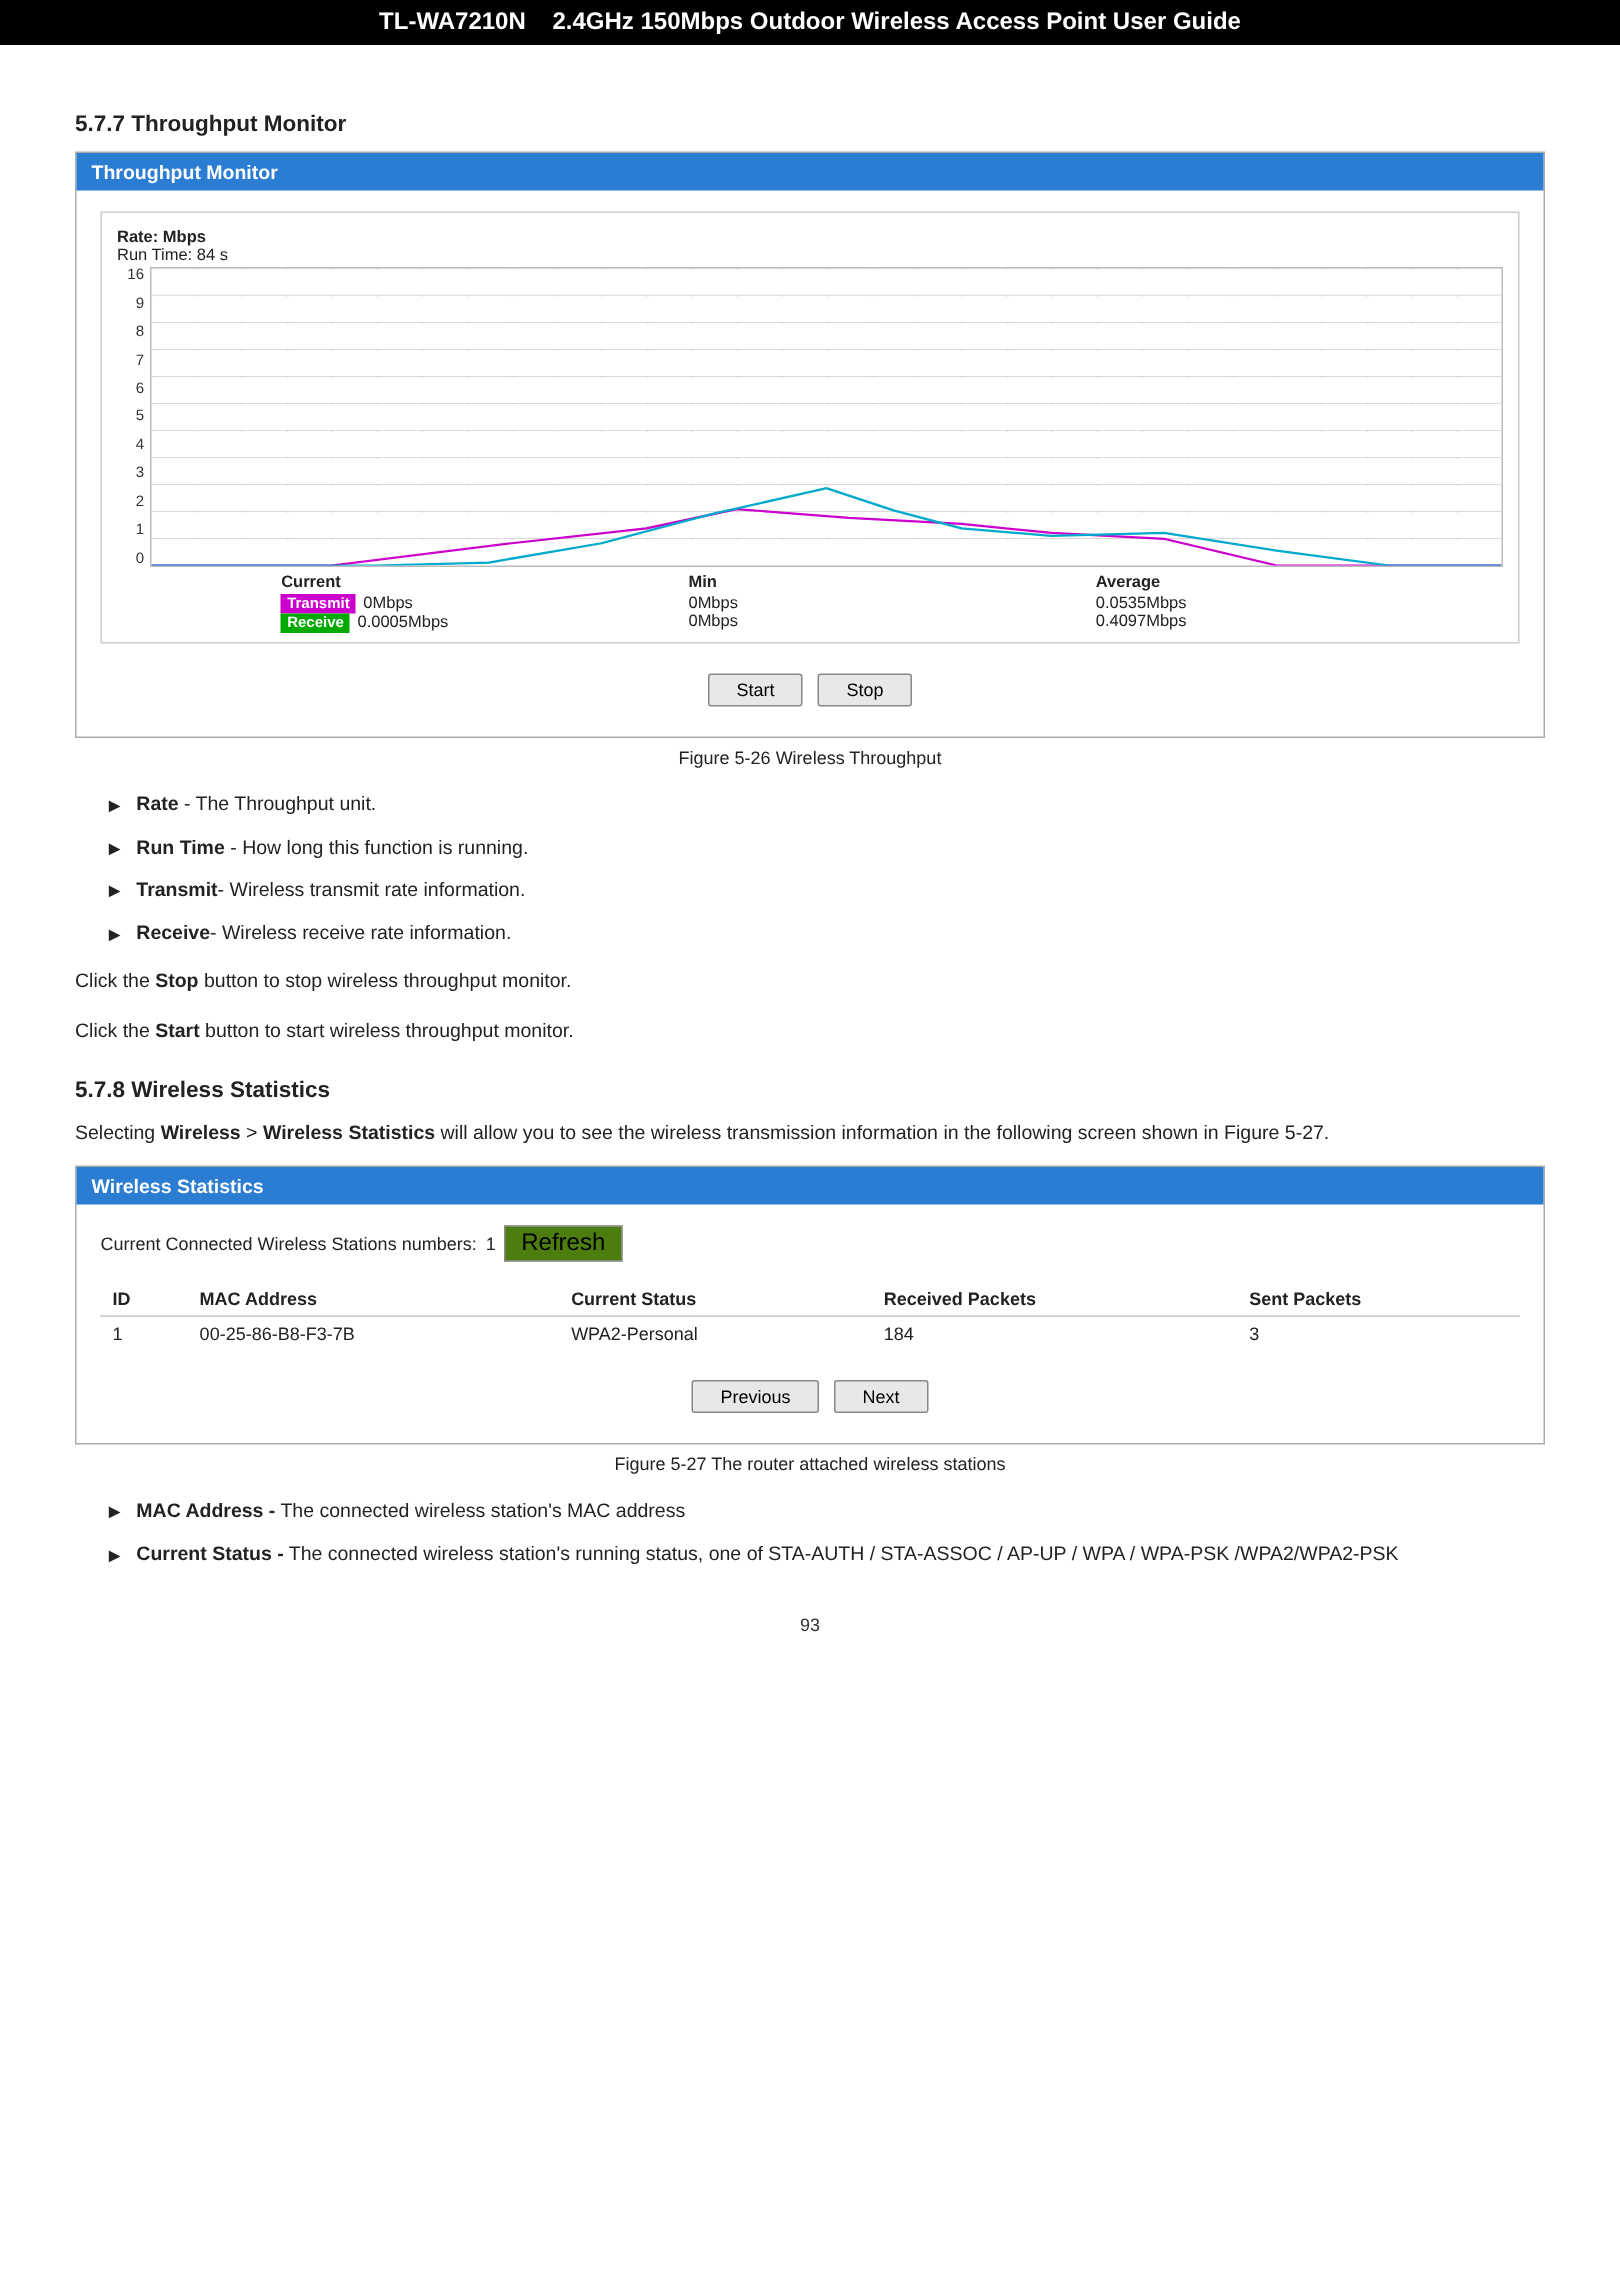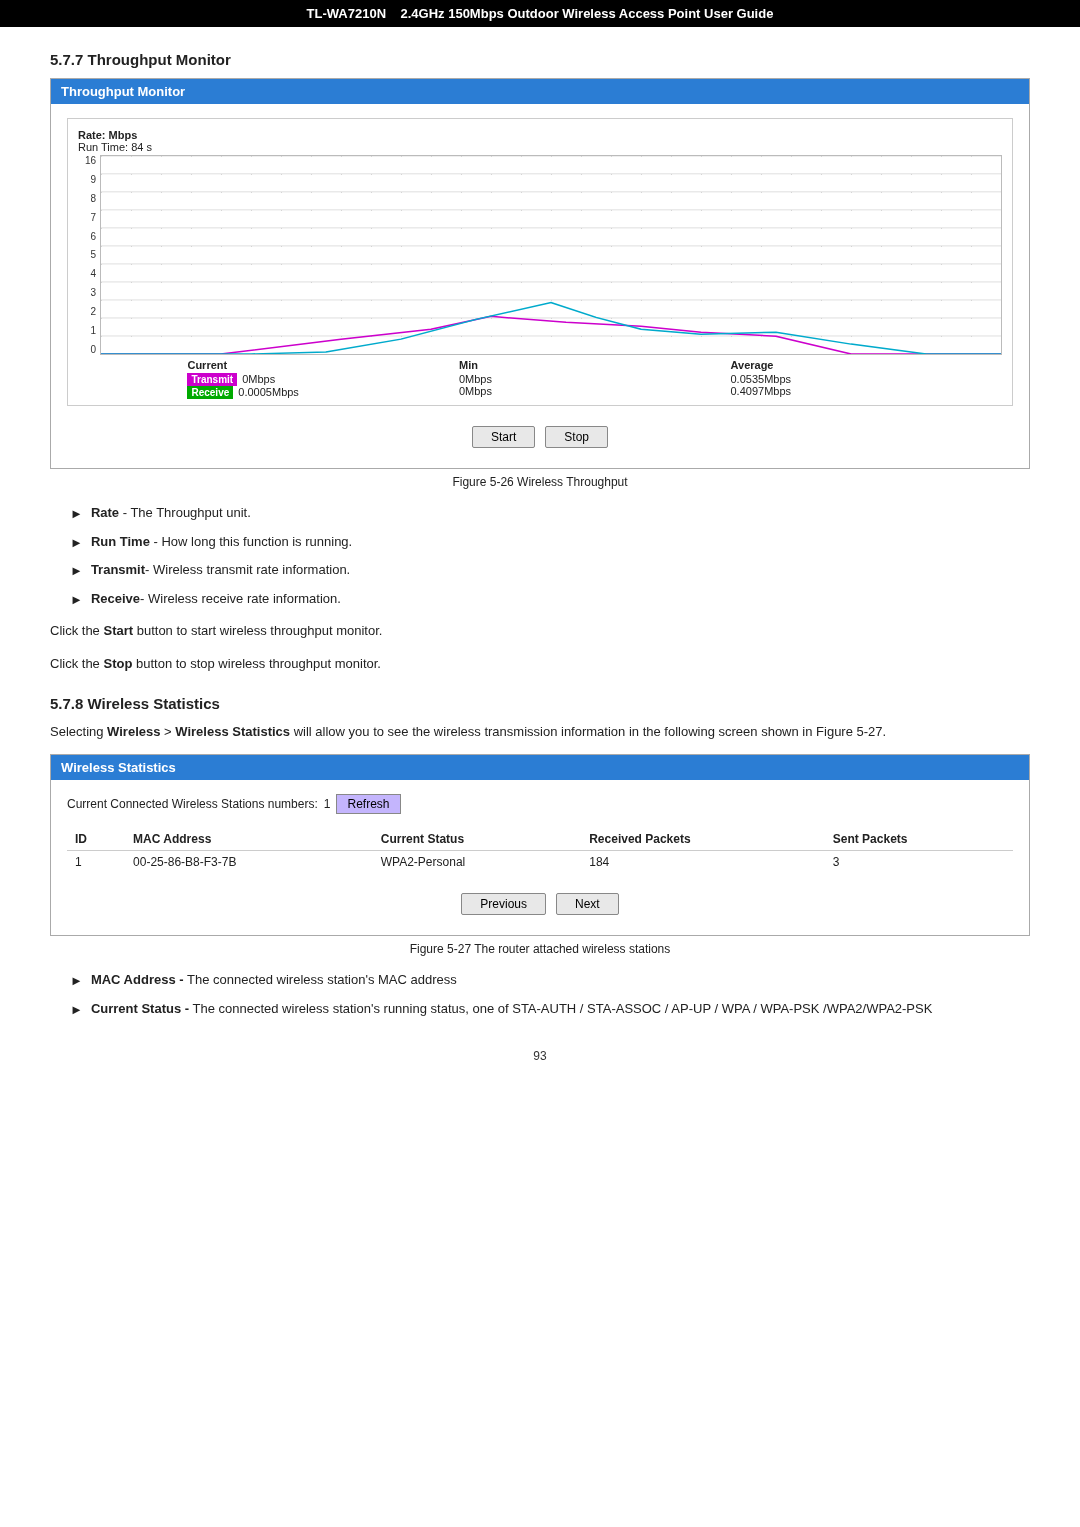--- a/index.html
+++ b/index.html
@@ -12,33 +12,33 @@
       min-height: 1527px;
       padding: 0;
     }
 
     
     .header-bar {
       background: #000;
       color: #fff;
       text-align: center;
       padding: 6px 10px;
-      font-size: 13px;
+      font-size: 16px;
       font-weight: bold;
     }
     .header-bar span.model {
       font-weight: bold;
     }
     .header-bar span.title {
       font-weight: bold;
     }
 
     
     .content {
-      padding: 4px 50px;
+      padding: 24px 50px;
     }
 
     
     .section-heading {
       font-size: 15px;
       font-weight: bold;
       margin-bottom: 10px;
       margin-top: 20px;
     }
 
@@ -180,23 +180,23 @@
     
     .stats-label {
       font-size: 12px;
       margin-bottom: 14px;
       display: flex;
       align-items: center;
       gap: 6px;
     }
     .refresh-btn {
       padding: 2px 10px;
-      font-size: 12px;
+      font-size: 16px;
       border: 1px solid #888;
-      background: #c4b5fd;
+      background: #4d7c0f;
       cursor: pointer;
     }
 
     .stats-table {
       width: 100%;
       border-collapse: collapse;
       font-size: 12px;
       margin-bottom: 10px;
     }
     .stats-table th {
@@ -331,24 +331,24 @@
       <span class="bullet-arrow">►</span>
       <span><strong>Transmit</strong>- Wireless transmit rate information.</span>
     </li>
     <li>
       <span class="bullet-arrow">►</span>
       <span><strong>Receive</strong>- Wireless receive rate information.</span>
     </li>
   </ul>
 
   <p class="para">
-    Click the <strong>Start</strong> button to start wireless throughput monitor.
+    Click the <strong>Stop</strong> button to stop wireless throughput monitor.
   </p>
   <p class="para">
-    Click the <strong>Stop</strong> button to stop wireless throughput monitor.
+    Click the <strong>Start</strong> button to start wireless throughput monitor.
   </p>
 
   <div class="section-heading">5.7.8  Wireless Statistics</div>
 
   <p class="para">
     Selecting <strong>Wireless</strong> &gt; <strong>Wireless Statistics</strong> will allow you to see the wireless transmission information in the following screen shown in Figure 5-27.
   </p>
 
   <div class="panel">
     <div class="panel-header">Wireless Statistics</div>

